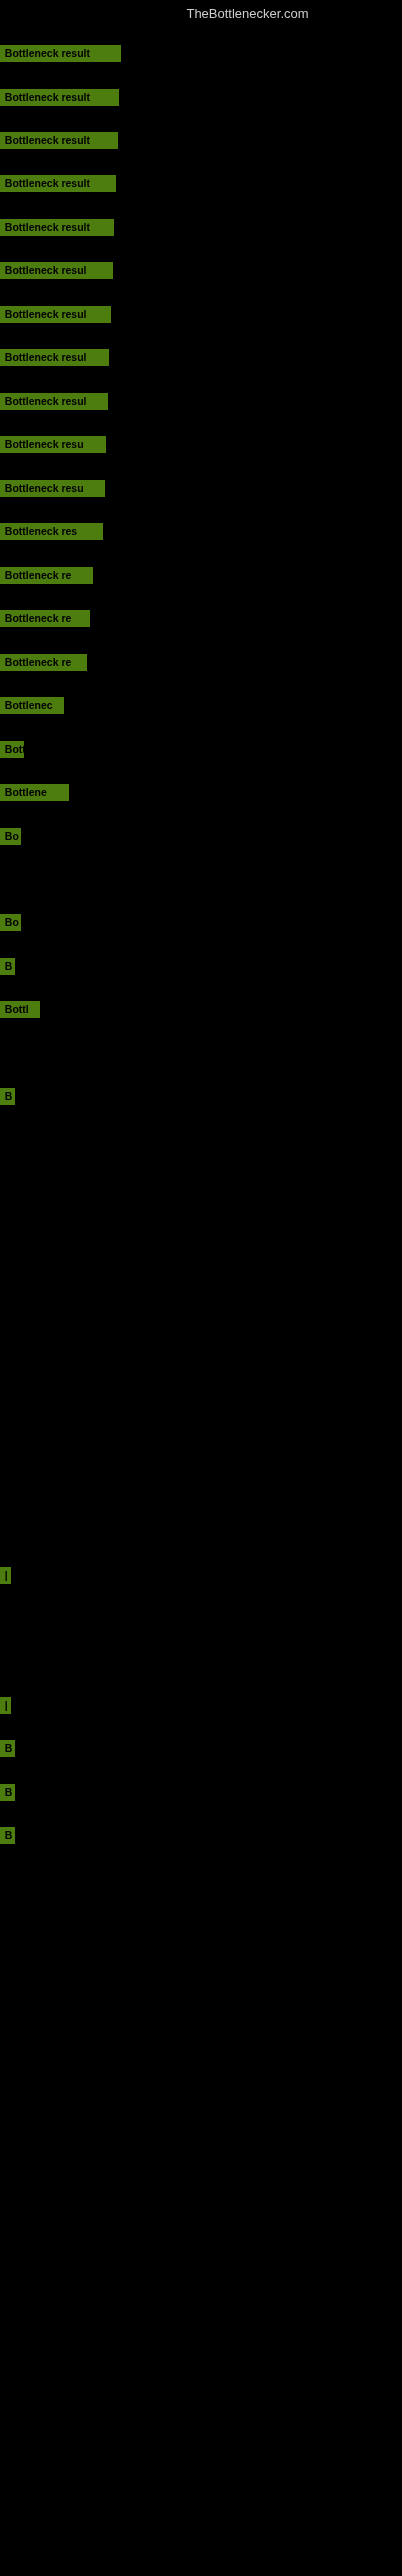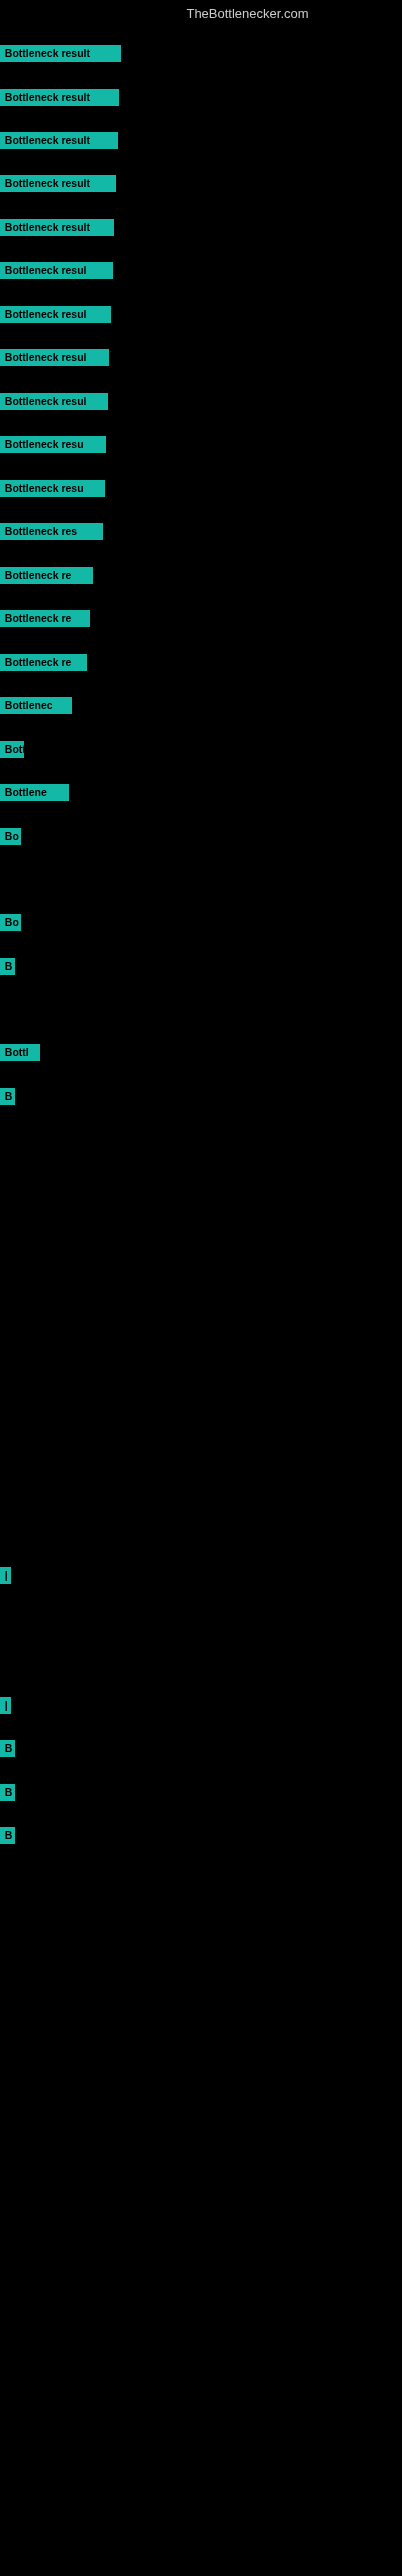--- a/index.html
+++ b/index.html
@@ -21,21 +21,21 @@
       color: #cccccc;
       font-size: 13px;
       padding: 6.4px 0;
       position: absolute;
       top: 0;
       width: 100%;
       margin-left: 46px;
     }
 
     .bottleneck-label {
-      background-color: #14b8a6;
+      background-color: #4d7c0f;
       color: #000000;
       font-size: 10.5px;
       font-weight: bold;
       padding: 2.4px 4.8px;
       display: inline-block;
       position: absolute;
       left: 0;
       white-space: nowrap;
       overflow: hidden;
     }
@@ -54,27 +54,27 @@
     <div class="bottleneck-label" style="top: 262px; max-width: 113px; width: 113px;">Bottleneck resul</div>
     <div class="bottleneck-label" style="top: 306px; max-width: 111px; width: 111px;">Bottleneck resul</div>
     <div class="bottleneck-label" style="top: 349px; max-width: 109px; width: 109px;">Bottleneck resul</div>
     <div class="bottleneck-label" style="top: 393px; max-width: 108px; width: 108px;">Bottleneck resul</div>
     <div class="bottleneck-label" style="top: 436px; max-width: 106px; width: 106px;">Bottleneck resu</div>
     <div class="bottleneck-label" style="top: 480px; max-width: 105px; width: 105px;">Bottleneck resu</div>
     <div class="bottleneck-label" style="top: 523px; max-width: 103px; width: 114px;">Bottleneck res</div>
     <div class="bottleneck-label" style="top: 567px; max-width: 93px; width: 93px;">Bottleneck re</div>
     <div class="bottleneck-label" style="top: 610px; max-width: 90px; width: 90px;">Bottleneck re</div>
     <div class="bottleneck-label" style="top: 654px; max-width: 87px; width: 87px;">Bottleneck re</div>
-    <div class="bottleneck-label" style="top: 697px; max-width: 72px; width: 72px;">Bottlenec</div>
+    <div class="bottleneck-label" style="top: 697px; max-width: 72px; width: 64px;">Bottlenec</div>
     <div class="bottleneck-label" style="top: 741px; max-width: 40px; width: 24px;">Bott</div>
     <div class="bottleneck-label" style="top: 784px; max-width: 69px; width: 69px;">Bottlene</div>
     <div class="bottleneck-label" style="top: 828px; max-width: 21px; width: 21px;">Bo</div>
     <div class="bottleneck-label" style="top: 914px; max-width: 21px; width: 21px;">Bo</div>
     <div class="bottleneck-label" style="top: 958px; max-width: 14.5px; width: 14.5px;">B</div>
-    <div class="bottleneck-label" style="top: 1001px; max-width: 40px; width: 40px; margin-top: 43px;">Bottl</div>
+    <div class="bottleneck-label" style="top: 1001px; max-width: 40px; width: 40px;">Bottl</div>
     <div class="bottleneck-label" style="top: 1088px; max-width: 14.5px; width: 14.5px;">B</div>
     <div class="bottleneck-label" style="top: 1567px; max-width: 11.3px; width: 11.3px;">|</div>
     <div class="bottleneck-label" style="top: 1697px; max-width: 11.3px; width: 11.3px;">|</div>
     <div class="bottleneck-label" style="top: 1740px; max-width: 14.5px; width: 14.5px;">B</div>
     <div class="bottleneck-label" style="top: 1784px; max-width: 14.5px; width: 14.5px;">B</div>
     <div class="bottleneck-label" style="top: 1827px; max-width: 14.5px; width: 14.5px;">B</div>
   </div>
 
 
 </body></html>

